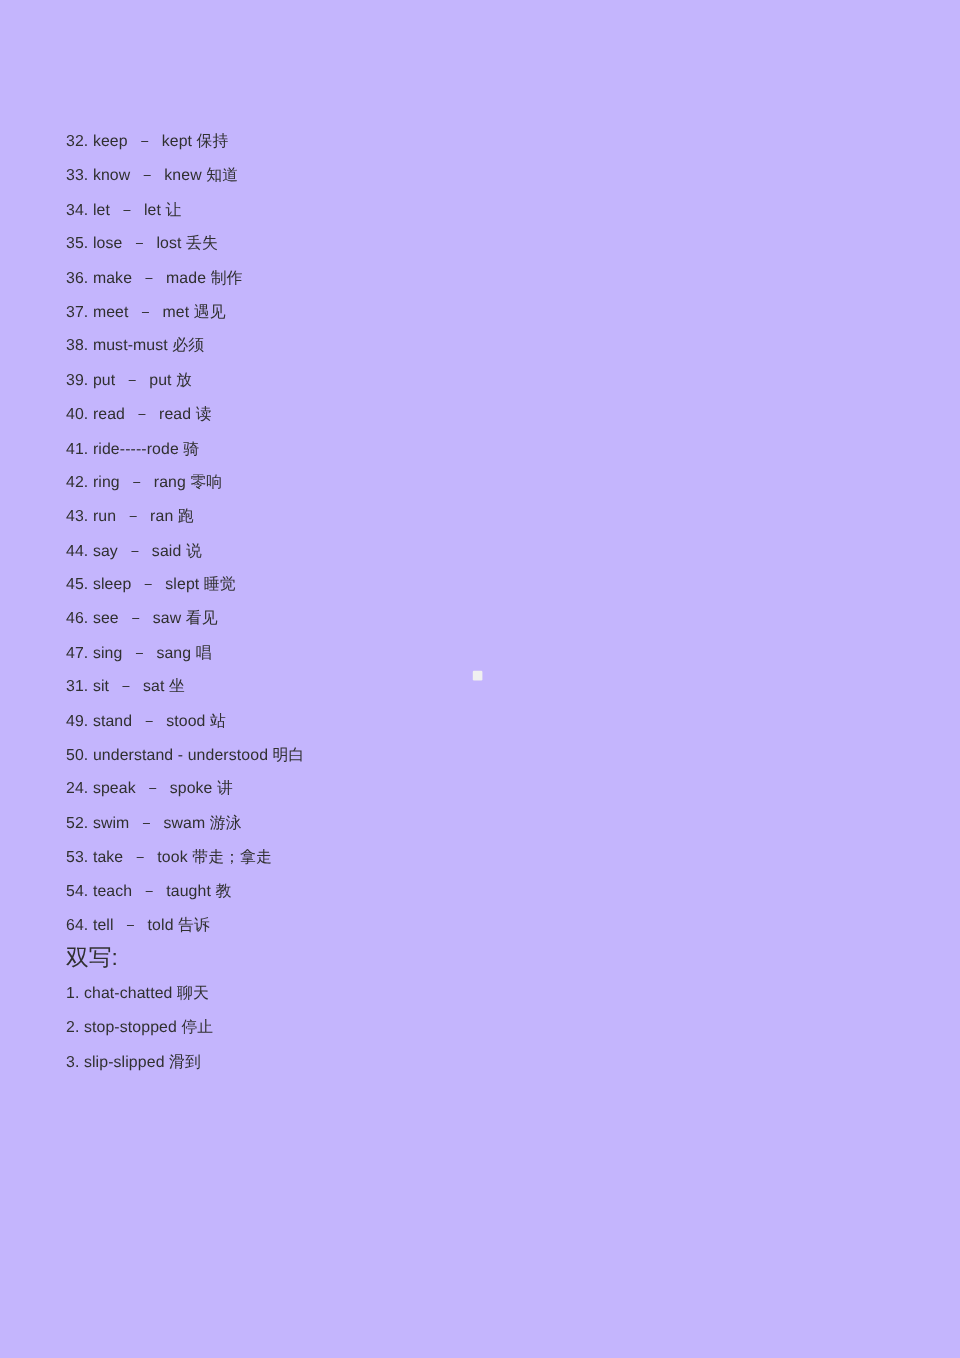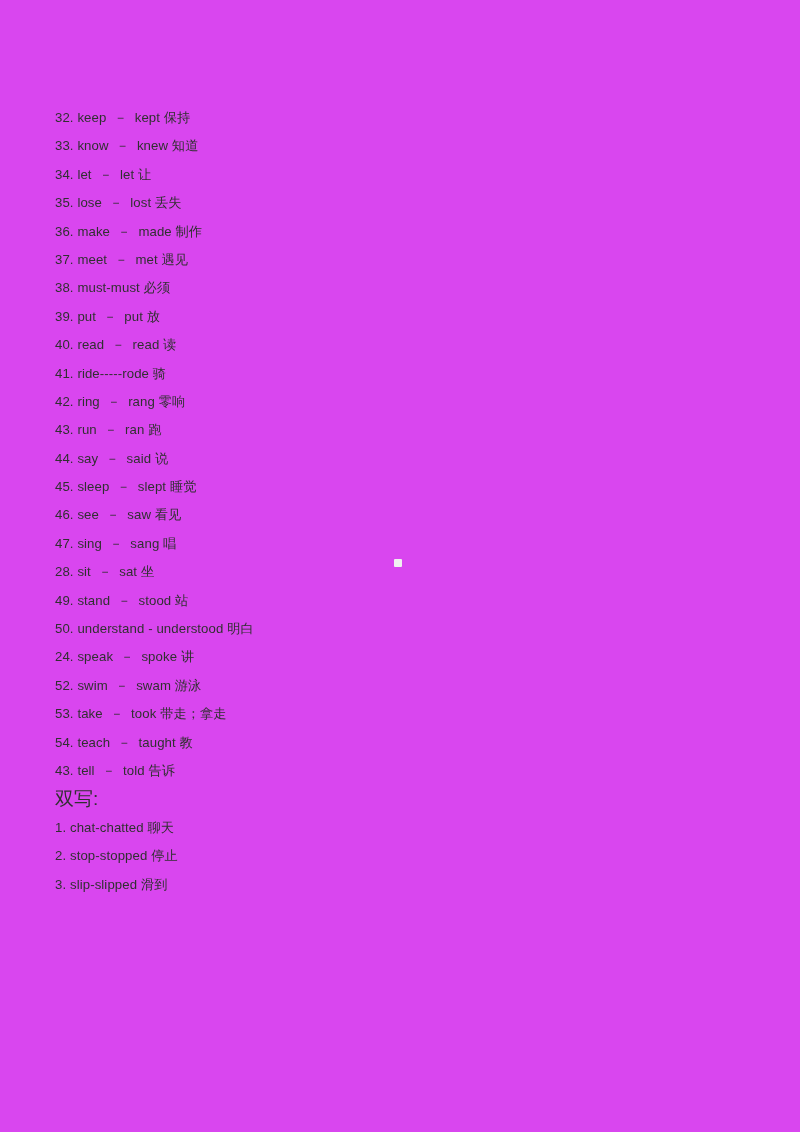--- a/index.html
+++ b/index.html
@@ -17,21 +17,21 @@
     color: #2f2f2f;
     -webkit-font-smoothing: antialiased;
   }
 
   .page {
     position: absolute;
     top: 0;
     left: 0;
     width: 800px;
     height: 1132px;
-    background: #d946ef;
+    background: #c4b5fd;
   }
 
   
   .content {
     position: absolute;
     left: 55px;
     top: 104px;
     width: 700px;
   }
 
@@ -80,28 +80,28 @@
       <div class="line">38. must-must 必须</div>
       <div class="line">39. put  －  put 放</div>
       <div class="line">40. read  －  read 读</div>
       <div class="line">41. ride-----rode 骑</div>
       <div class="line">42. ring  －  rang 零响</div>
       <div class="line">43. run  －  ran 跑</div>
       <div class="line">44. say  －  said 说</div>
       <div class="line">45. sleep  －  slept 睡觉</div>
       <div class="line">46. see  －  saw 看见</div>
       <div class="line">47. sing  －  sang 唱</div>
-      <div class="line">28. sit  －  sat 坐</div>
+      <div class="line">31. sit  －  sat 坐</div>
       <div class="line">49. stand  －  stood 站</div>
       <div class="line">50. understand - understood 明白</div>
       <div class="line">24. speak  －  spoke 讲</div>
       <div class="line">52. swim  －  swam 游泳</div>
       <div class="line">53. take  －  took 带走；拿走</div>
       <div class="line">54. teach  －  taught 教</div>
-      <div class="line">43. tell  －  told 告诉</div>
+      <div class="line">64. tell  －  told 告诉</div>
     </div>
 
     <div class="section-head">双写:</div>
 
     <div>
       <div class="line">1. chat-chatted 聊天</div>
       <div class="line">2. stop-stopped 停止</div>
       <div class="line">3. slip-slipped 滑到</div>
     </div>
 

